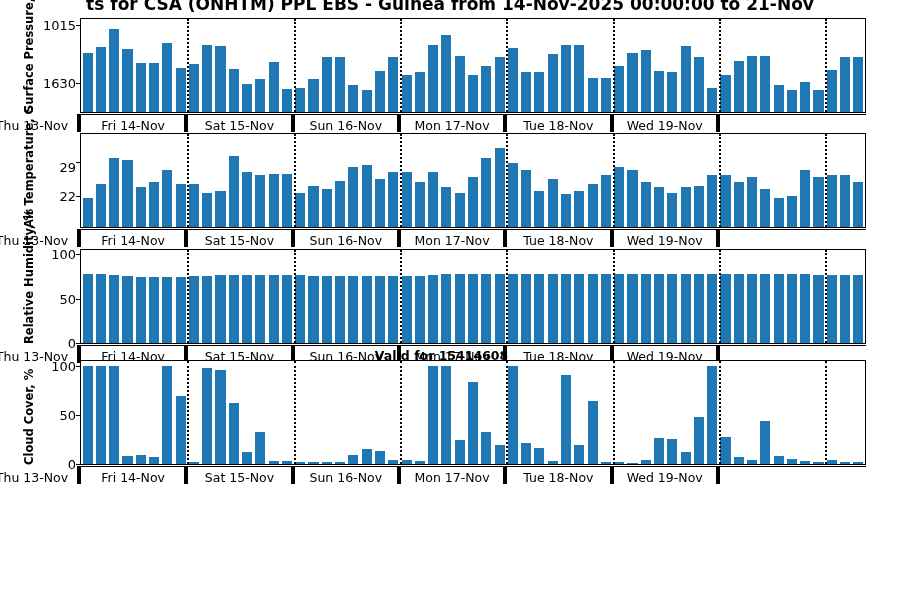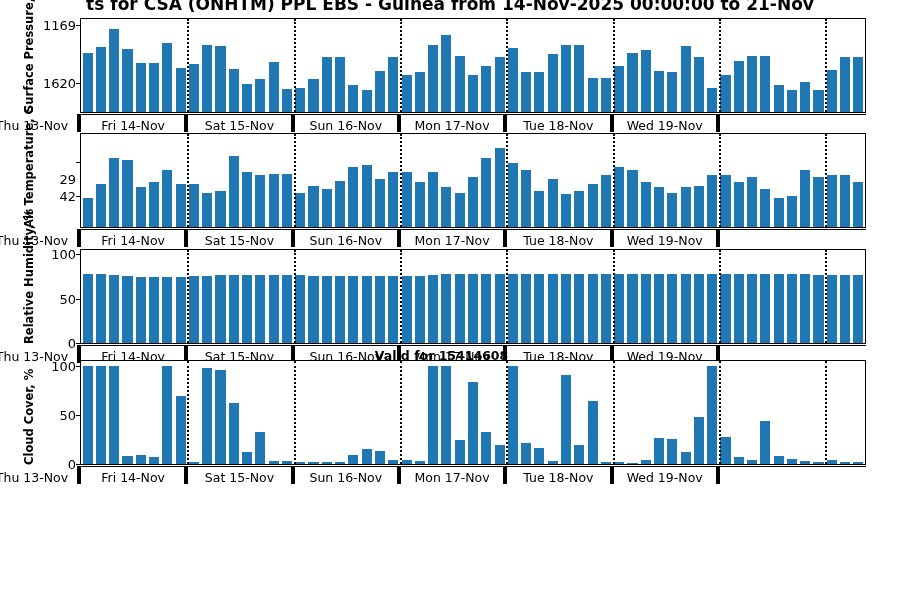--- a/index.html
+++ b/index.html
@@ -196,23 +196,23 @@
         <div class="bar" style="height: 54.6375px; left: 759.018px; width: 10.099px; background: rgb(31, 119, 180);"></div>
         <div class="bar" style="height: 54.6375px; left: 772.306px; width: 10.099px; background: rgb(31, 119, 180);"></div>
         <div class="daydiv" style="left: 106.305px;"></div>
         <div class="daydiv" style="left: 212.61px;"></div>
         <div class="daydiv" style="left: 318.915px;"></div>
         <div class="daydiv" style="left: 425.22px;"></div>
         <div class="daydiv" style="left: 531.525px;"></div>
         <div class="daydiv" style="left: 637.831px;"></div>
         <div class="daydiv" style="left: 744.136px;"></div>
       </div>
-      <div class="ytick" style="top: 63.9375px;">1620</div>
+      <div class="ytick" style="top: 63.9375px;">1630</div>
       <div class="ytickmark" style="top: 63.9375px;"></div>
-      <div class="ytick" style="top: 5.8125px;">1169</div>
+      <div class="ytick" style="top: 5.8125px;">1015</div>
       <div class="ytickmark" style="top: 5.8125px;"></div>
     </div>
     <div class="daylabelrow" style="left: 80px; width: 786px; top: 118px;">
       <div class="dayline"></div>
       <div class="daylabel" style="left: -48px;">Thu 13-Nov</div>
       <div class="daysep" style="left: -3px;"></div>
       <div class="daylabel" style="left: 53.1525px;">Fri 14-Nov</div>
       <div class="daysep" style="left: 104.305px;"></div>
       <div class="daylabel" style="left: 159.458px;">Sat 15-Nov</div>
       <div class="daysep" style="left: 210.61px;"></div>
@@ -288,23 +288,23 @@
         <div class="bar" style="height: 51.6667px; left: 759.018px; width: 10.099px; background: rgb(31, 119, 180);"></div>
         <div class="bar" style="height: 44.7778px; left: 772.306px; width: 10.099px; background: rgb(31, 119, 180);"></div>
         <div class="daydiv" style="left: 106.305px;"></div>
         <div class="daydiv" style="left: 212.61px;"></div>
         <div class="daydiv" style="left: 318.915px;"></div>
         <div class="daydiv" style="left: 425.22px;"></div>
         <div class="daydiv" style="left: 531.525px;"></div>
         <div class="daydiv" style="left: 637.831px;"></div>
         <div class="daydiv" style="left: 744.136px;"></div>
       </div>
-      <div class="ytick" style="top: 62px;">42</div>
+      <div class="ytick" style="top: 62px;">22</div>
       <div class="ytickmark" style="top: 62px;"></div>
-      <div class="ytick" style="top: 45px;">29</div>
+      <div class="ytick" style="top: 33px;">29</div>
       <div class="ytickmark" style="top: 27.5556px;"></div>
     </div>
     <div class="daylabelrow" style="left: 80px; width: 786px; top: 233px;">
       <div class="dayline"></div>
       <div class="daylabel" style="left: -48px;">Thu 13-Nov</div>
       <div class="daysep" style="left: -3px;"></div>
       <div class="daylabel" style="left: 53.1525px;">Fri 14-Nov</div>
       <div class="daysep" style="left: 104.305px;"></div>
       <div class="daylabel" style="left: 159.458px;">Sat 15-Nov</div>
       <div class="daysep" style="left: 210.61px;"></div>

